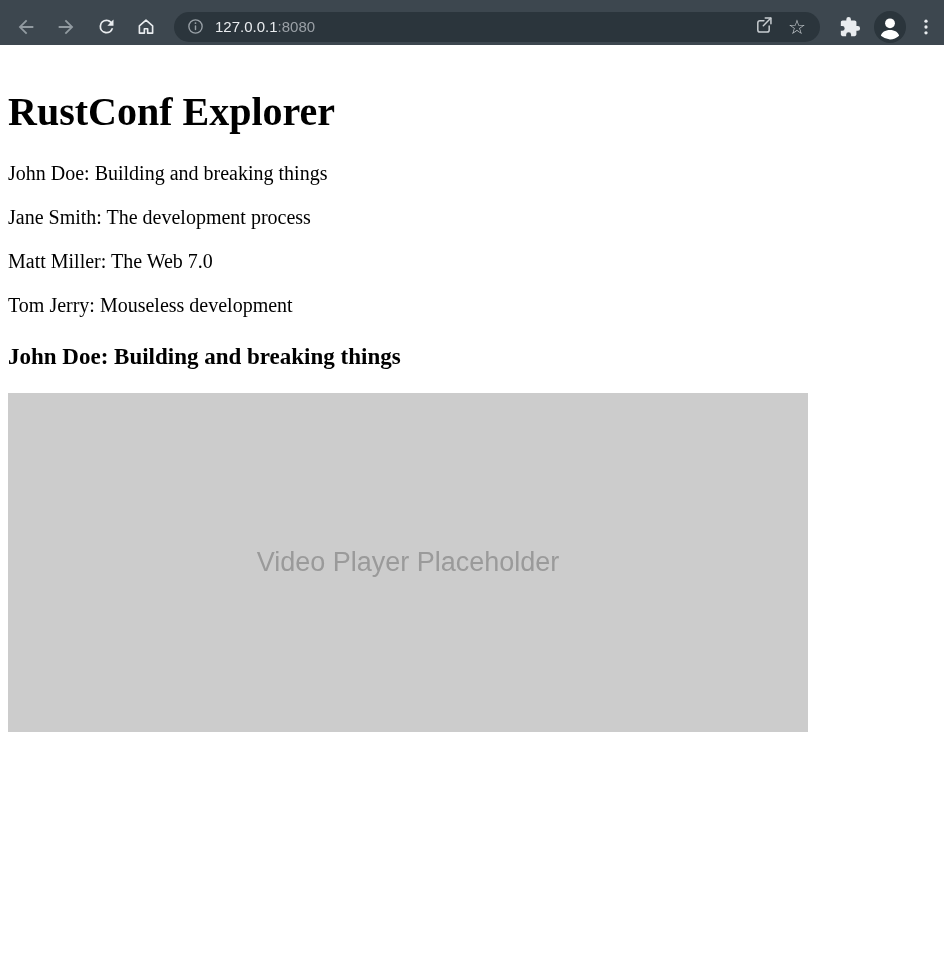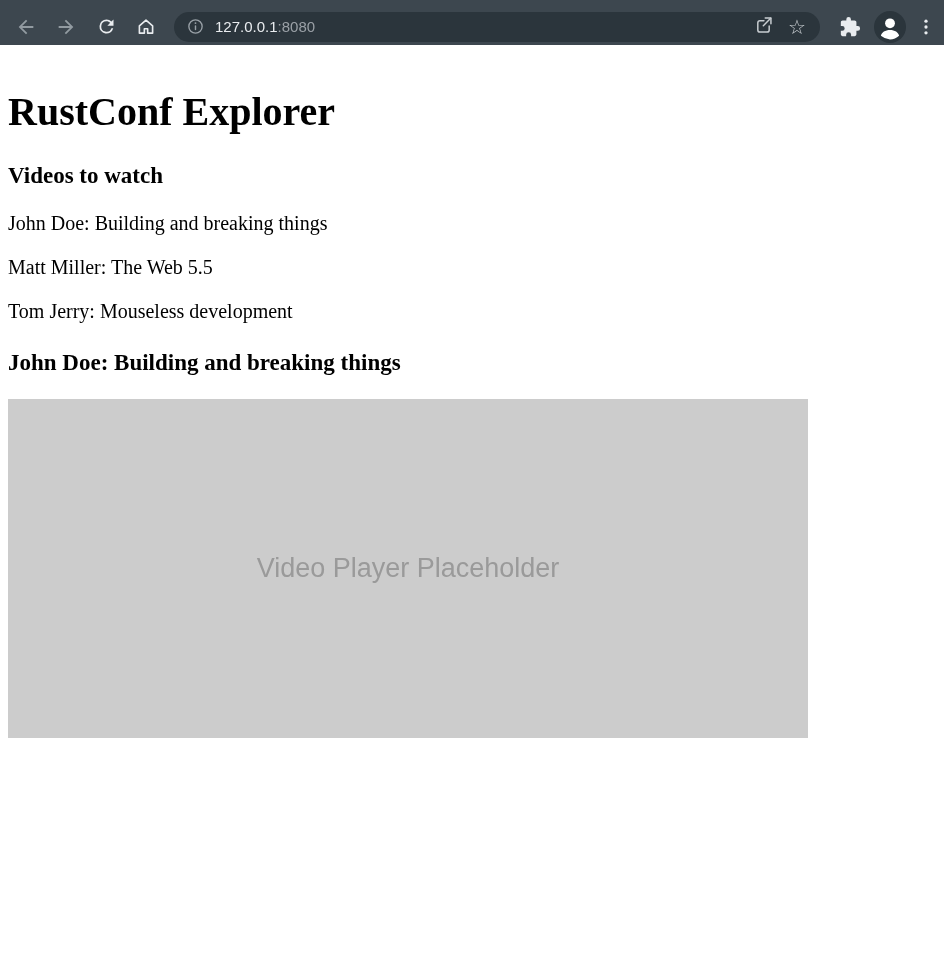--- a/index.html
+++ b/index.html
@@ -193,24 +193,24 @@
         </svg>
       </span>
     </button>
 
   </div>
 
   <div class="page">
 
     <h1>RustConf Explorer</h1>
 
-    <h3 class="videos-heading">Videos to watch</h3>
 
     <p class="video-item">John Doe: Building and breaking things</p>
-    <p class="video-item">Matt Miller: The Web 5.5</p>
+    <p class="video-item">Jane Smith: The development process</p>
+    <p class="video-item">Matt Miller: The Web 7.0</p>
     <p class="video-item">Tom Jerry: Mouseless development</p>
 
     <h3 class="selected-heading">John Doe: Building and breaking things</h3>
 
     <div class="player">
       <span>Video Player Placeholder</span>
     </div>
 
   </div>
 

